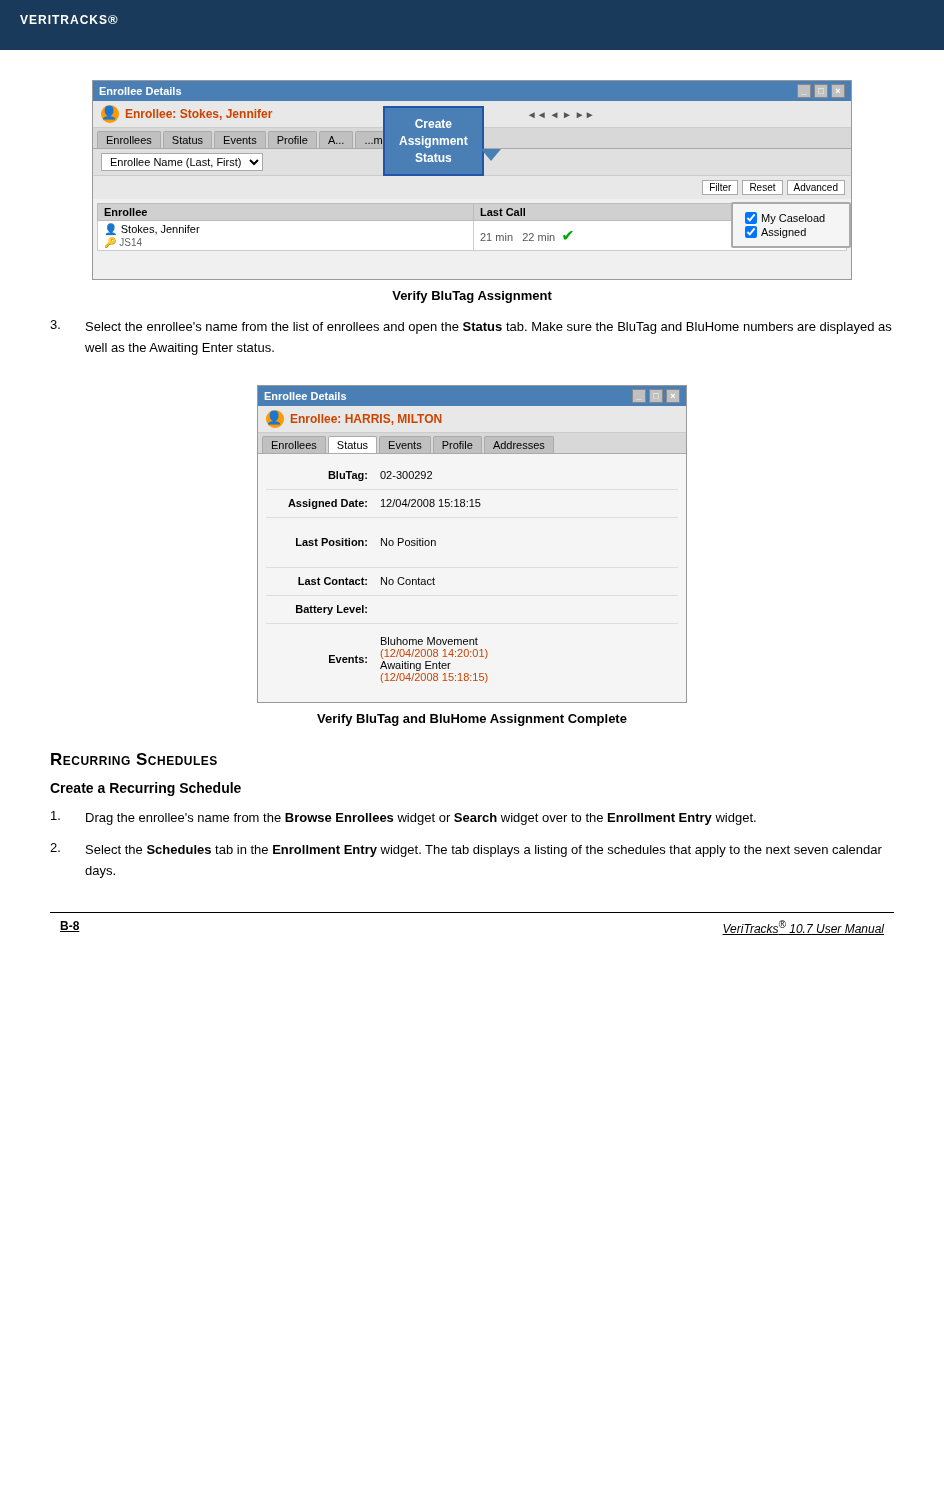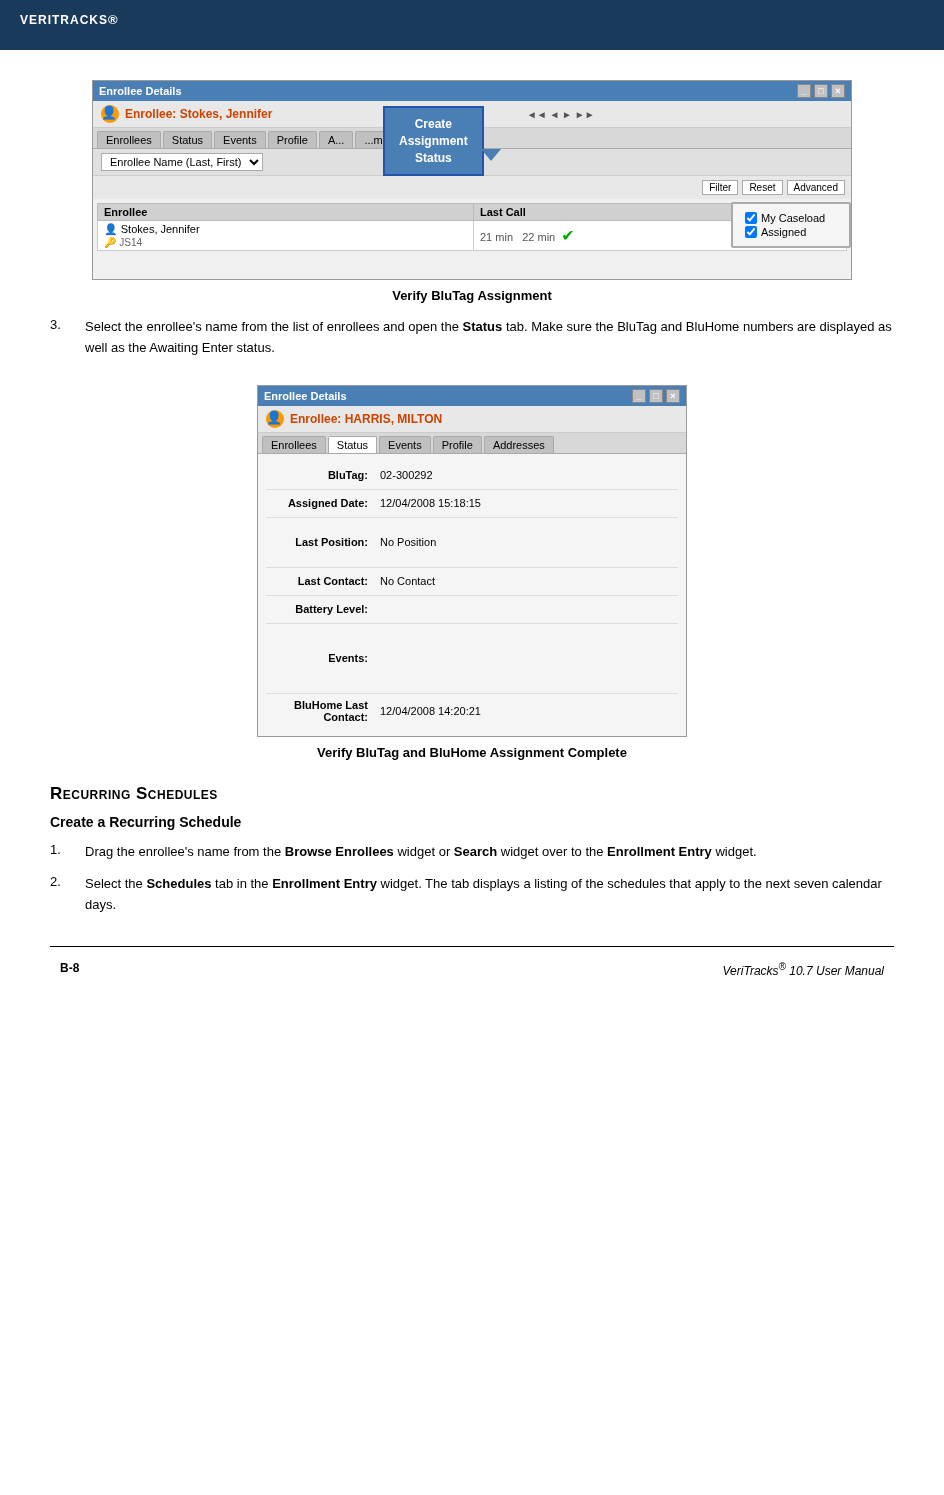--- a/index.html
+++ b/index.html
@@ -289,23 +289,24 @@
       font-size: 14px;
       font-weight: bold;
       margin: 10px 0 12px 0;
     }
 
     
     .footer {
       border-top: 1px solid #000;
       display: flex;
       justify-content: space-between;
-      padding: 14px 10px;
+      padding: 6px 10px;
       font-size: 12px;
       margin-top: 30px;
+      text-decoration: underline;
     }
     .footer-left { font-weight: bold; }
     .footer-right { font-style: italic; }
 
     
     .name-row {
       background: #e0e0e0;
       display: flex;
       align-items: center;
       padding: 4px 8px;
@@ -479,27 +480,29 @@
         <div class="detail-label">Last Contact:</div>
         <div class="detail-value">No Contact</div>
       </div>
 
       <div class="detail-row">
         <div class="detail-label">Battery Level:</div>
       </div>
 
       <div class="detail-row" style="min-height:70px;">
         <div class="detail-label">Events:</div>
-      </div>
-
-
-      <div class="detail-row">
-        <div class="detail-label" style="padding-top:5px;">BluHome Last<br>Contact:</div>
-        <div class="detail-value">12/04/2008 14:20:21</div>
-      </div>
+        <div class="detail-value events-value">
+          <div>Bluhome Movement</div>
+          <div class="events-link">(12/04/2008 14:20:01)</div>
+          <div>Awaiting Enter</div>
+          <div class="events-link">(12/04/2008 15:18:15)</div>
+        </div>
+      </div>
+
+
     </div>
   </div>
 
   <div class="caption">Verify BluTag and BluHome Assignment Complete</div>
 
   <div class="section-header">
     <span class="small-caps">Recurring Schedules</span>
   </div>
 
   <div class="subsection-header">Create a Recurring Schedule</div>

